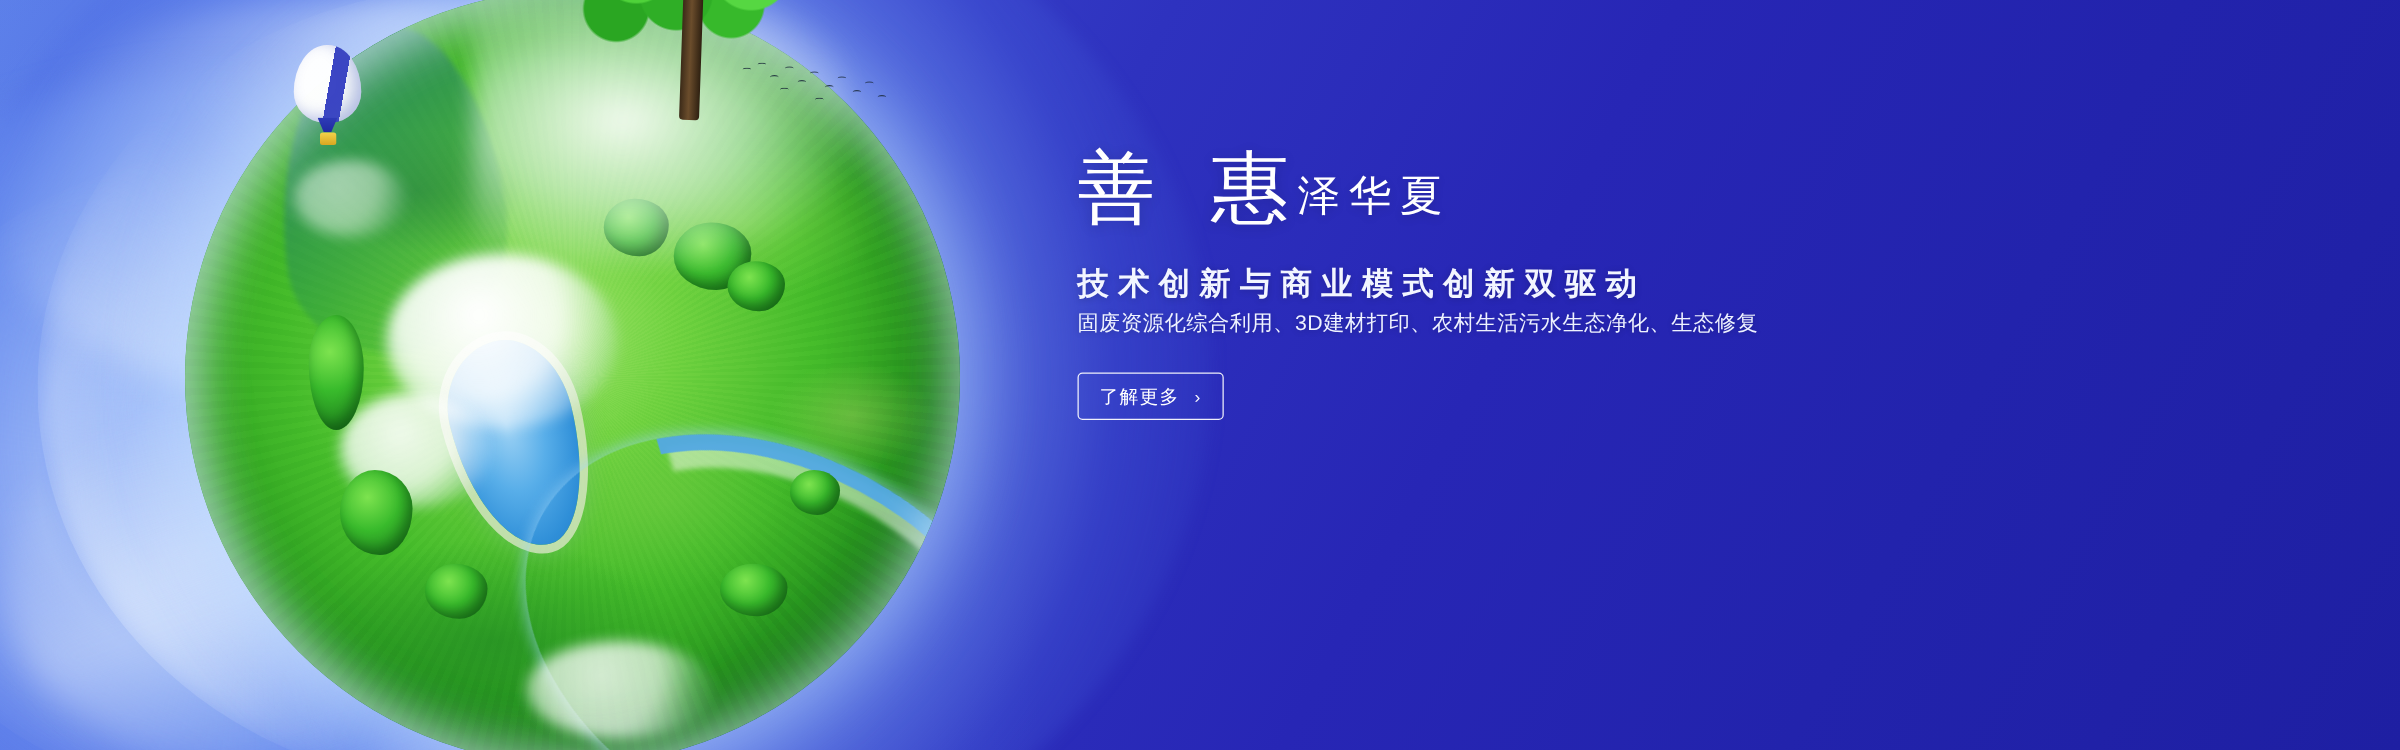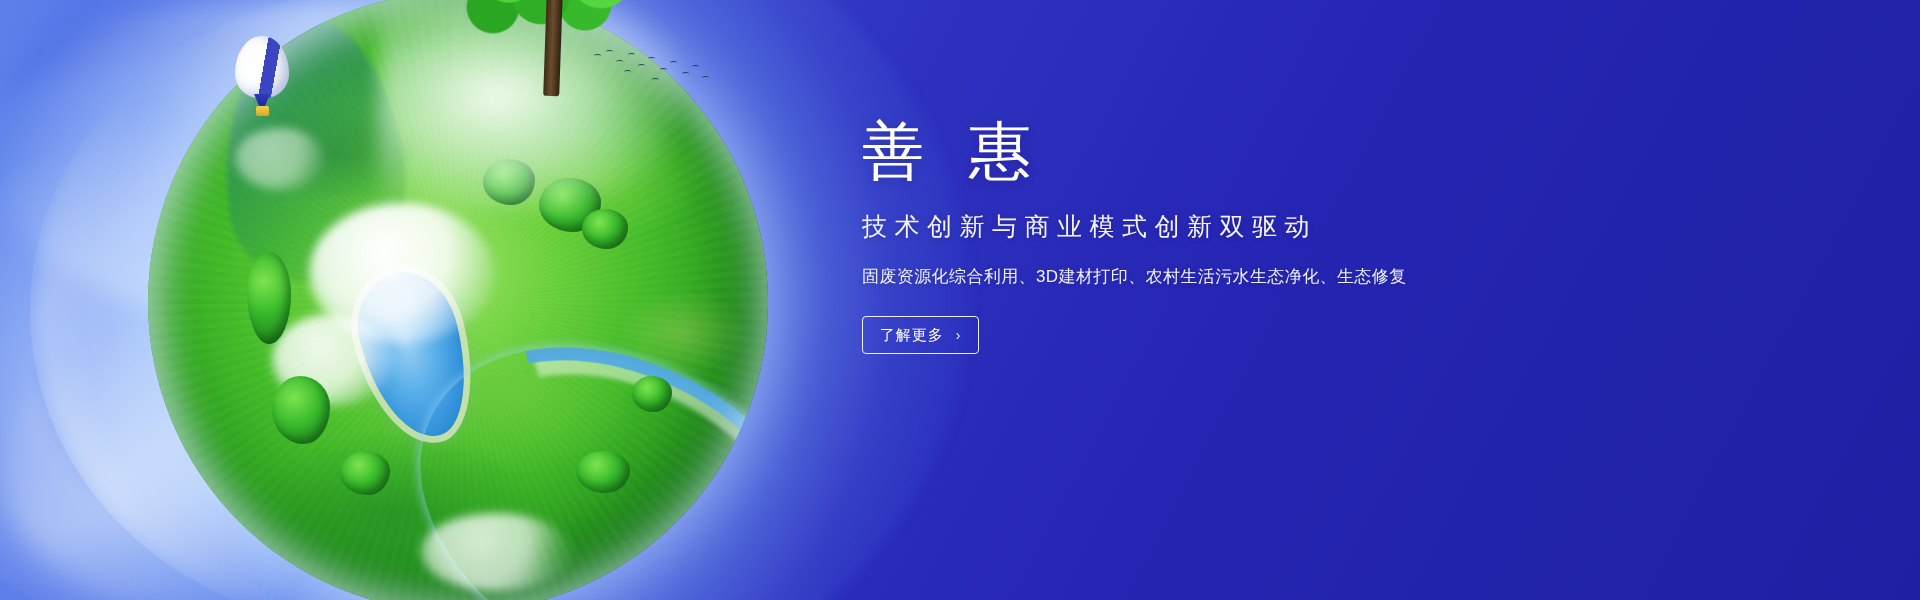--- a/index.html
+++ b/index.html
@@ -193,24 +193,24 @@
   .headline{ display:flex; align-items:flex-end; gap:0; white-space:nowrap; }
   .h-big{ font-family:"Liberation Serif","DejaVu Serif",serif;
           font-size:62px; line-height:1; font-weight:400; letter-spacing:1px;
           text-shadow:0 2px 10px rgba(0,0,0,.18); }
   .h-sm{ font-family:"Liberation Serif","DejaVu Serif",serif;
          font-size:34px; line-height:1; font-weight:400; letter-spacing:7px;
          padding-bottom:7px; margin-left:6px;
          text-shadow:0 2px 8px rgba(0,0,0,.15); }
   .h-gap{ width:44px; display:inline-block; }
 
-  .subtitle{ margin-top:28px; font-size:25px; letter-spacing:7.5px; font-weight:400;
+  .subtitle{ margin-top:28px; font-size:25px; letter-spacing:7.5px; font-weight:700;
              color:#f2f5ff; text-shadow:0 1px 6px rgba(0,0,0,.20); white-space:nowrap; }
 
-  .desc{ margin-top:22px; font-size:17px; letter-spacing:.4px; color:#eef2ff;
+  .desc{ margin-top:4px; font-size:17px; letter-spacing:.4px; color:#eef2ff;
          text-shadow:0 1px 5px rgba(0,0,0,.20); white-space:nowrap; }
 
   .cta{ margin-top:28px; display:inline-flex; align-items:center; justify-content:center;
         gap:12px; width:117px; height:38px;
         border:1.4px solid rgba(255,255,255,.92); border-radius:4px;
         color:#fff; font-size:15px; letter-spacing:1px; cursor:pointer;
         background:transparent; }
   .cta .chev{ font-size:14px; opacity:.95; }
 </style>
 </head>
@@ -275,20 +275,21 @@
     <span style="left:34px; top:22px;"></span>
     <span style="left:62px; top:30px;"></span>
   </div>
 
   <div class="copy">
 
     <div class="headline">
       <span class="h-big">善</span>
       <span class="h-gap"></span>
       <span class="h-big">惠</span>
+      <span class="h-sm">泽华夏</span>
     </div>
 
     <div class="subtitle">技术创新与商业模式创新双驱动</div>
 
     <div class="desc">固废资源化综合利用、3D建材打印、农村生活污水生态净化、生态修复</div>
 
     <div class="cta">
       <span>了解更多</span>
       <span class="chev">›</span>
     </div>

